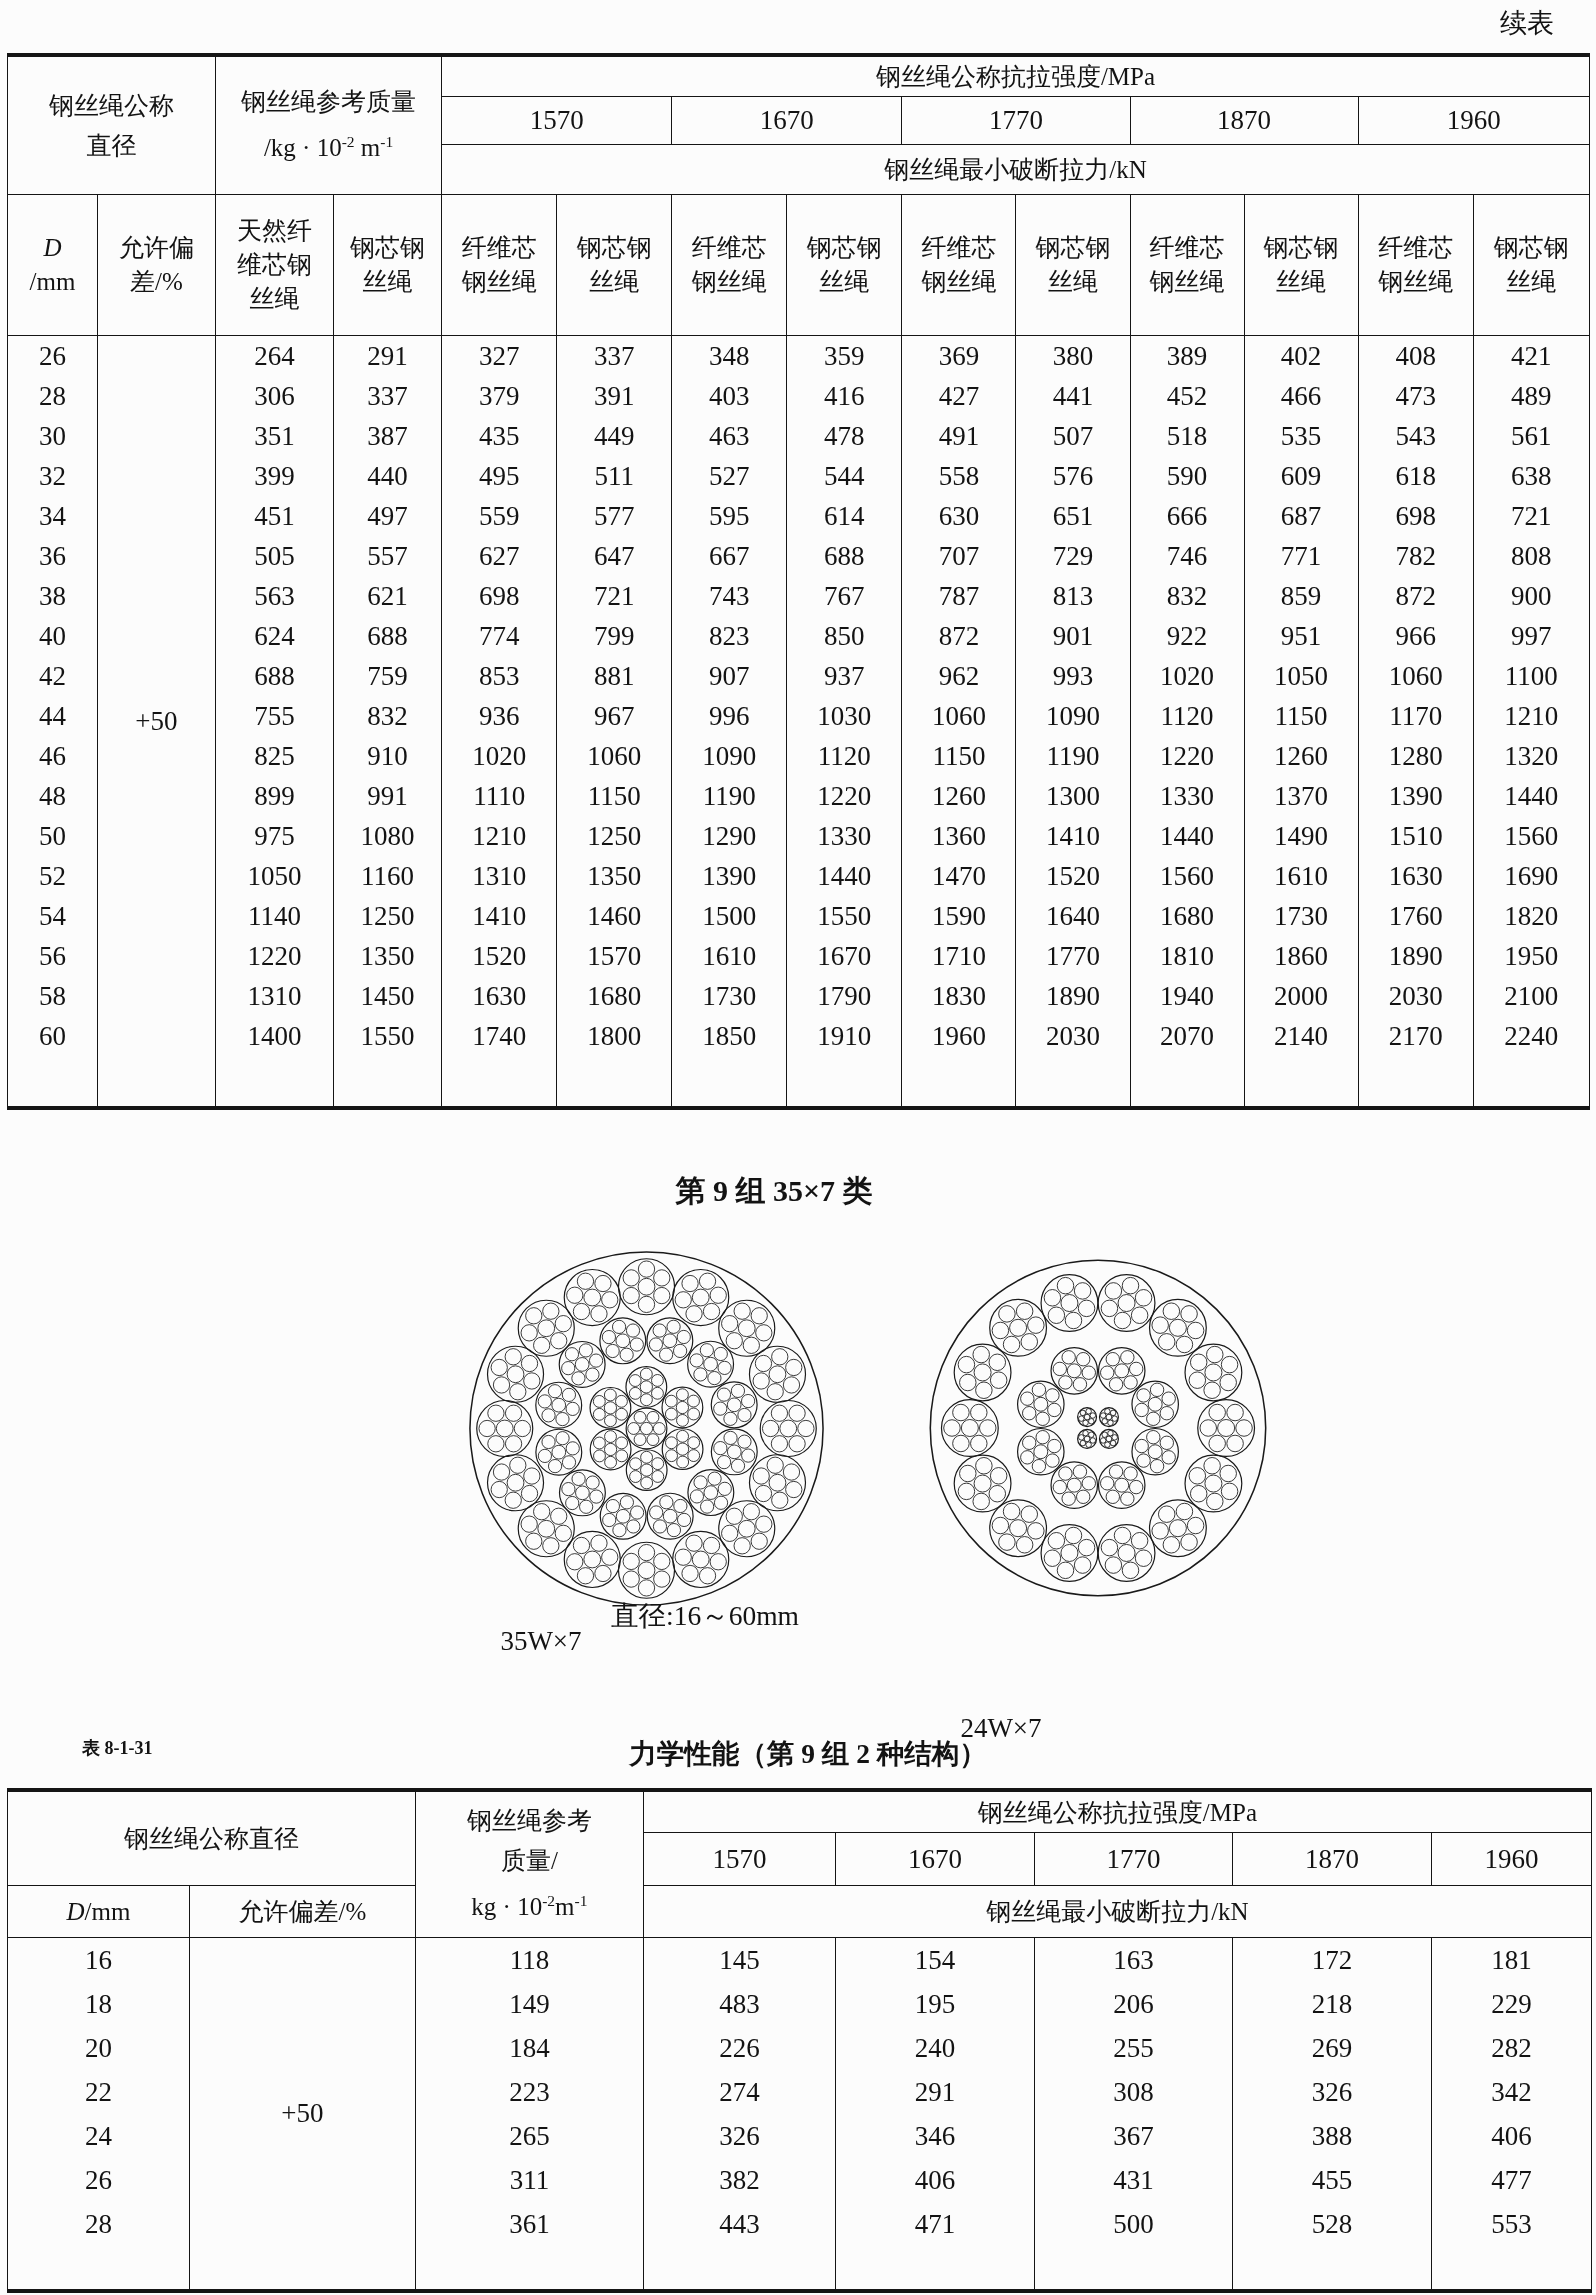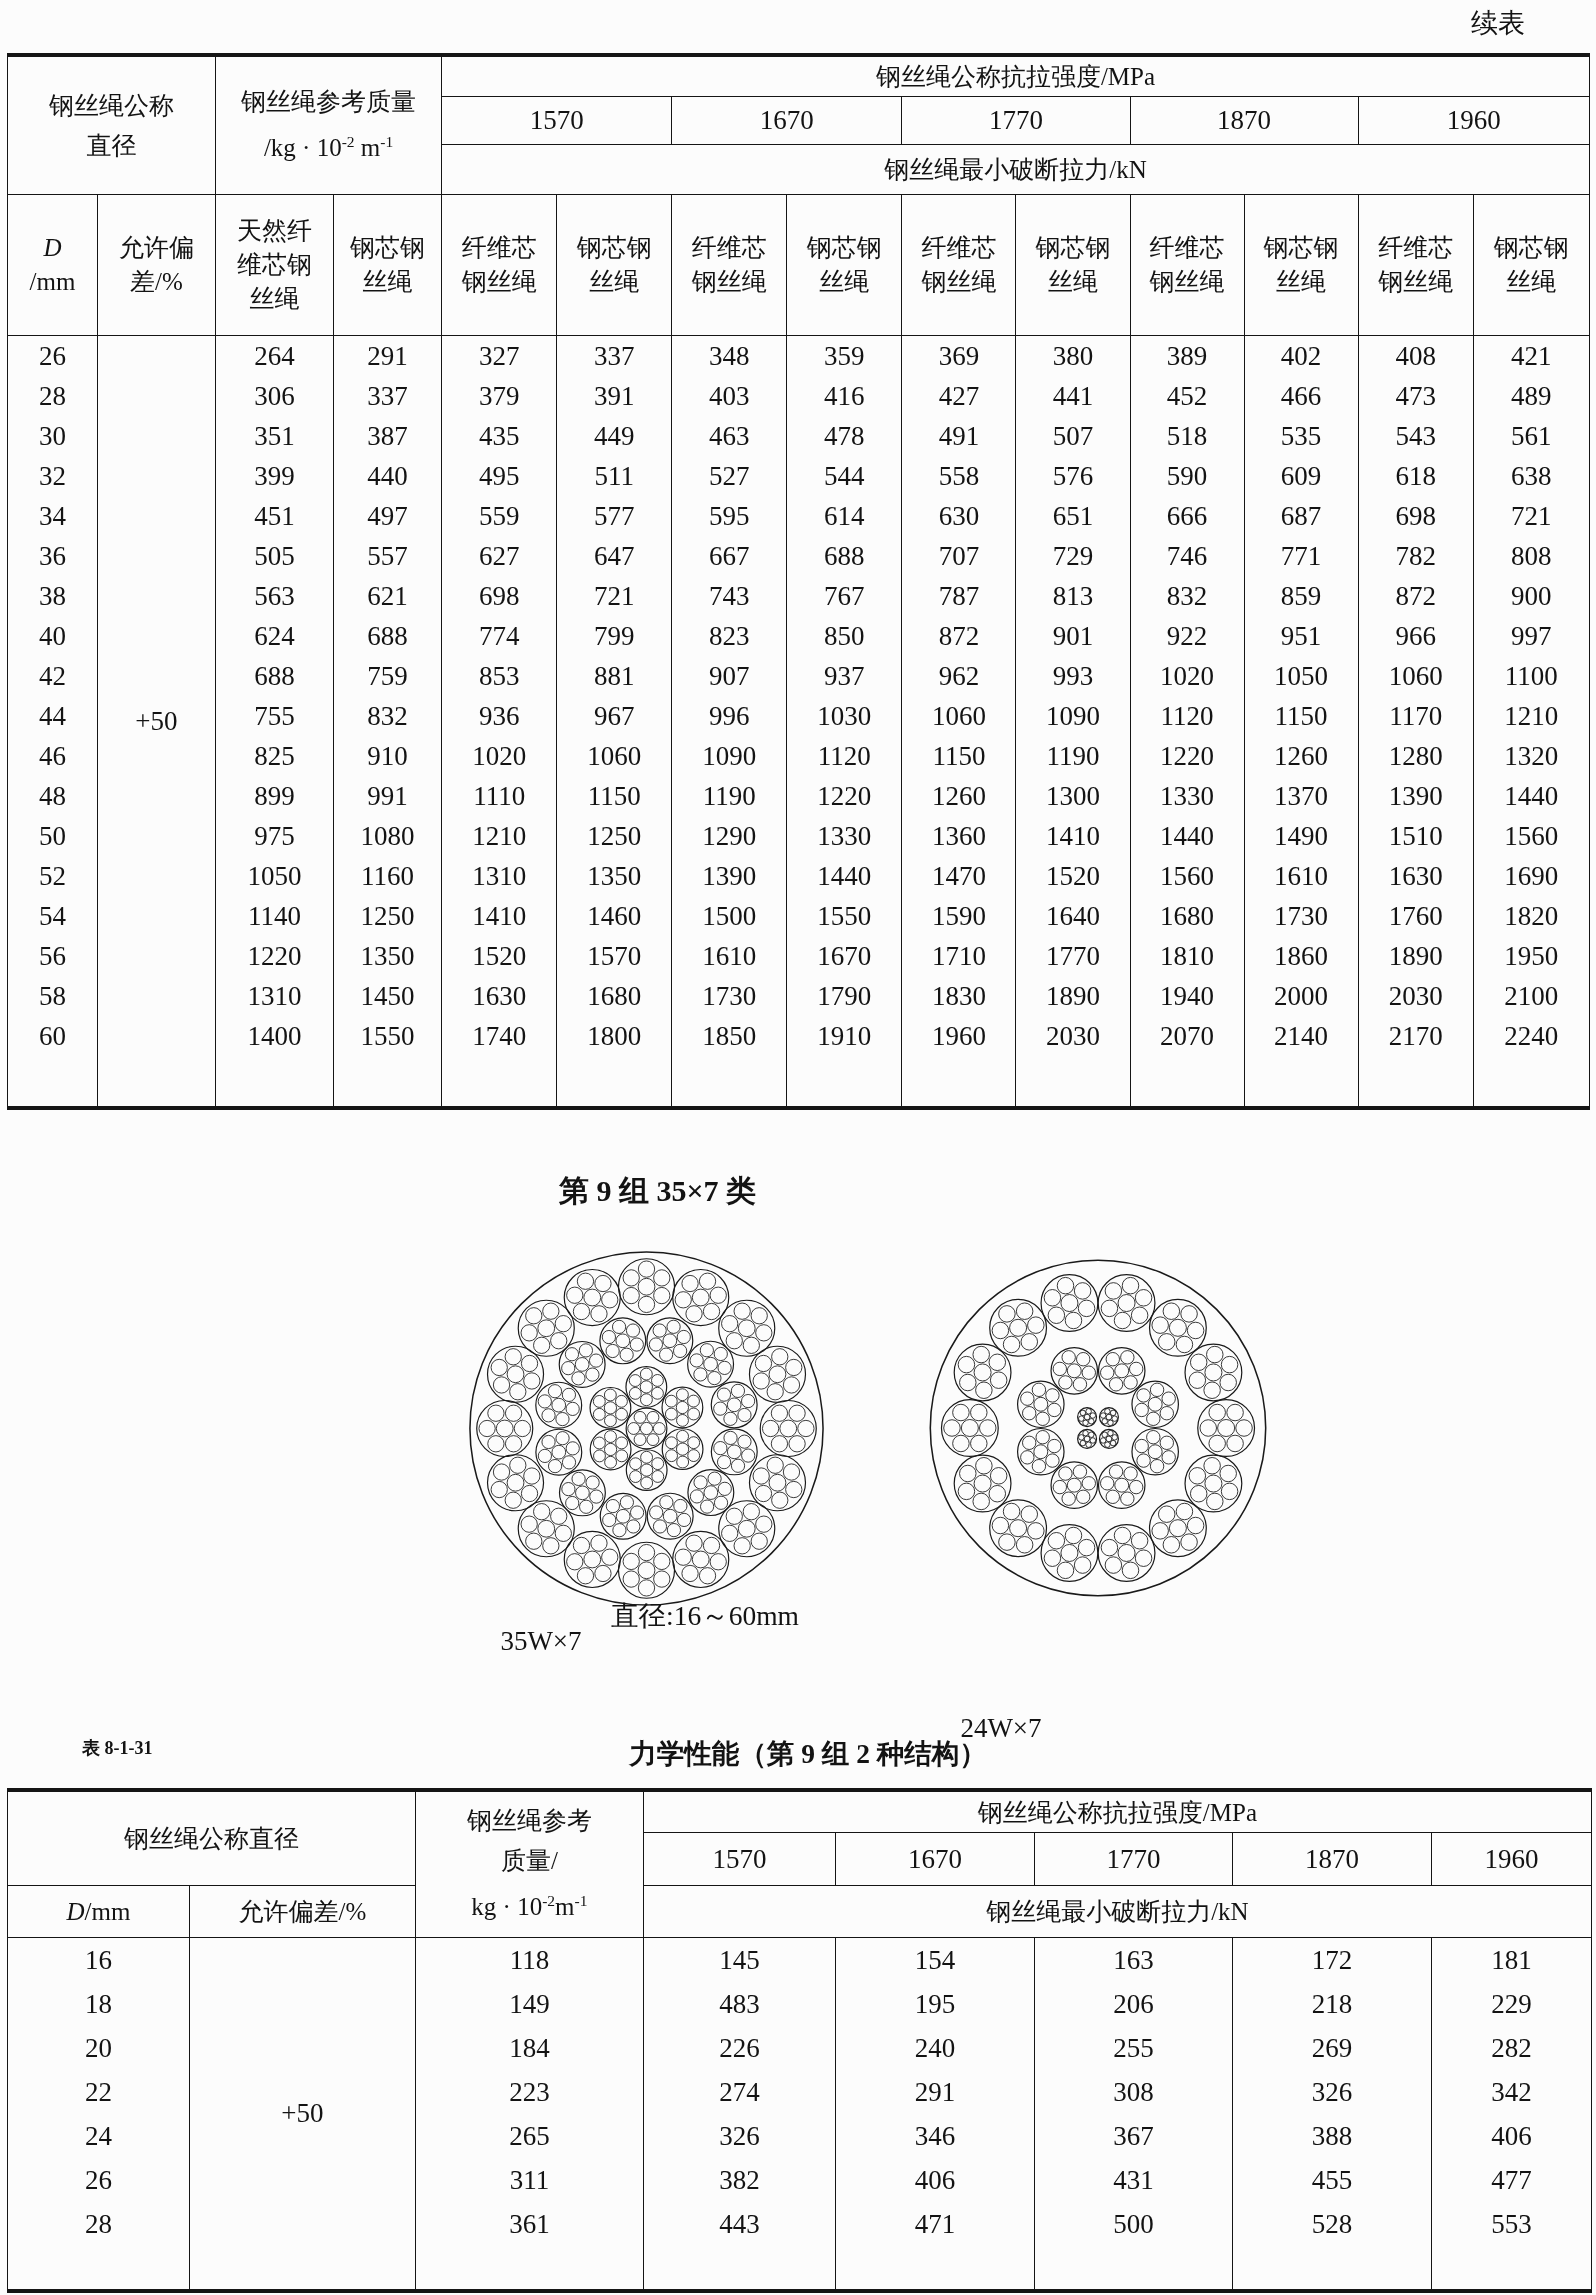--- a/index.html
+++ b/index.html
@@ -7,21 +7,21 @@
     position:relative;
     width:1597px;
     height:2295px;
     background:#fcfcfc;
     font-family:"Liberation Serif", serif;
     color:#131313;
     overflow:hidden;
   }
   .continued{
     position:absolute; left:1471px; top:5.2px; width:112px;
-    font-size:27px; text-align:left;
+    font-size:27px; text-align:center;
   }
   table.t{
     position:absolute;
     border-collapse:collapse;
     table-layout:fixed;
     border-top:4.3px solid #151515;
     border-bottom:4.3px solid #151515;
     border-left:1.7px solid #151515;
     border-right:1.7px solid #151515;
   }
@@ -47,21 +47,21 @@
   .t1 tbody.body tr.spacer td{height:50px;}
   .t2 tr.r1 td{height:40px;}
   .t2 tr.r2 td{height:52px;}
   .t2 tr.r3 td{height:51px;}
   .t2 tbody.body td{height:44px;margin-left:31px;}
   .t2 tbody.body tr.spacer td{height:43px;}
   sup{font-size:0.62em;}
   .ditalic{font-style:italic;}
   .sec-title{
     position:absolute; left:559px; top:1171px; width:430px;
-    text-align:left; font-weight:bold; font-size:30px;
+    text-align:center; font-weight:bold; font-size:30px;
     font-family:"Liberation Serif", serif;
   }
   .rope-label{
     position:absolute; font-size:27px; text-align:center; width:172px;
   }
   .lbl-left{left:455px; top:1626px;}
   .lbl-right{left:915px; top:1713px;}
   .dia-range{
     position:absolute; left:533px; top:1598px; width:344px;
     text-align:center; font-size:27.5px;

